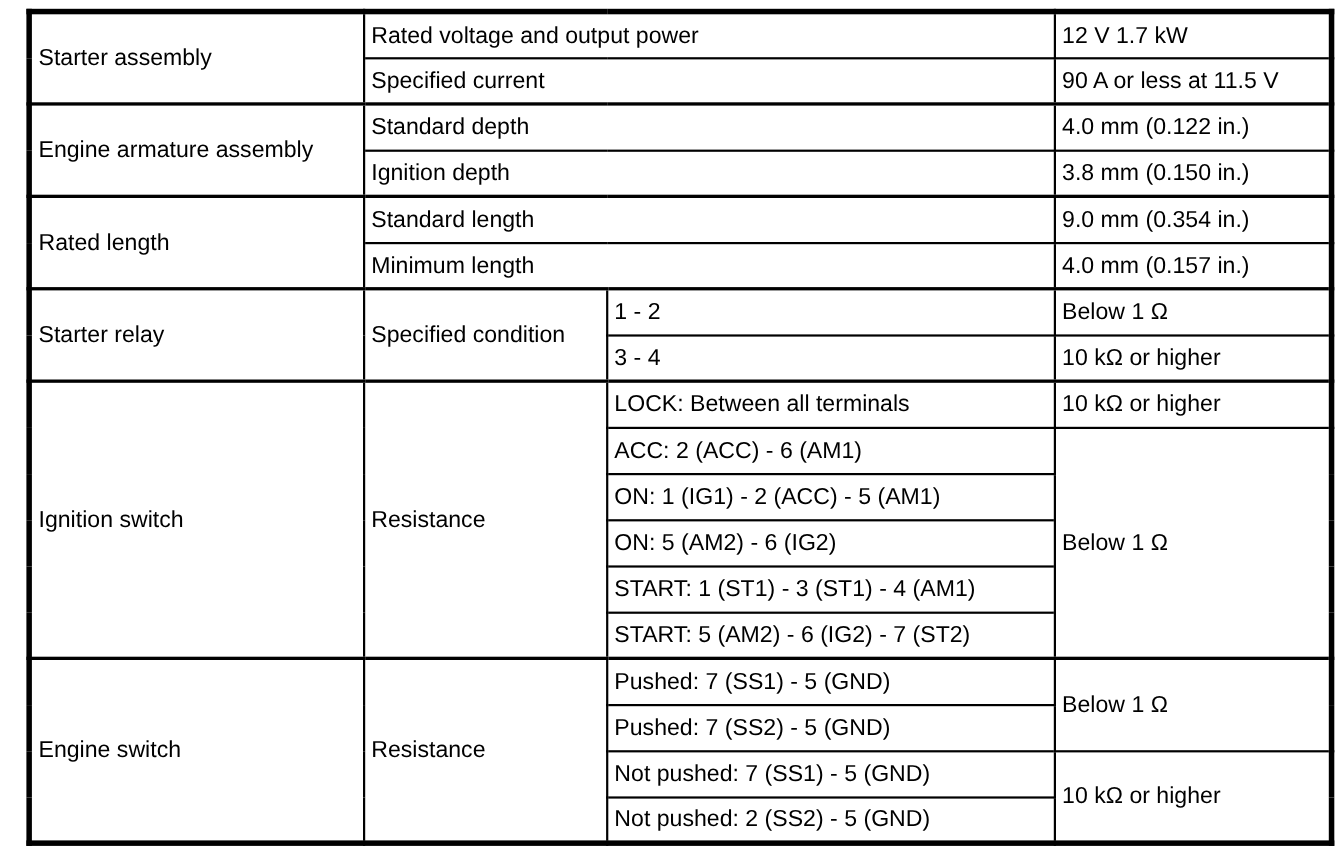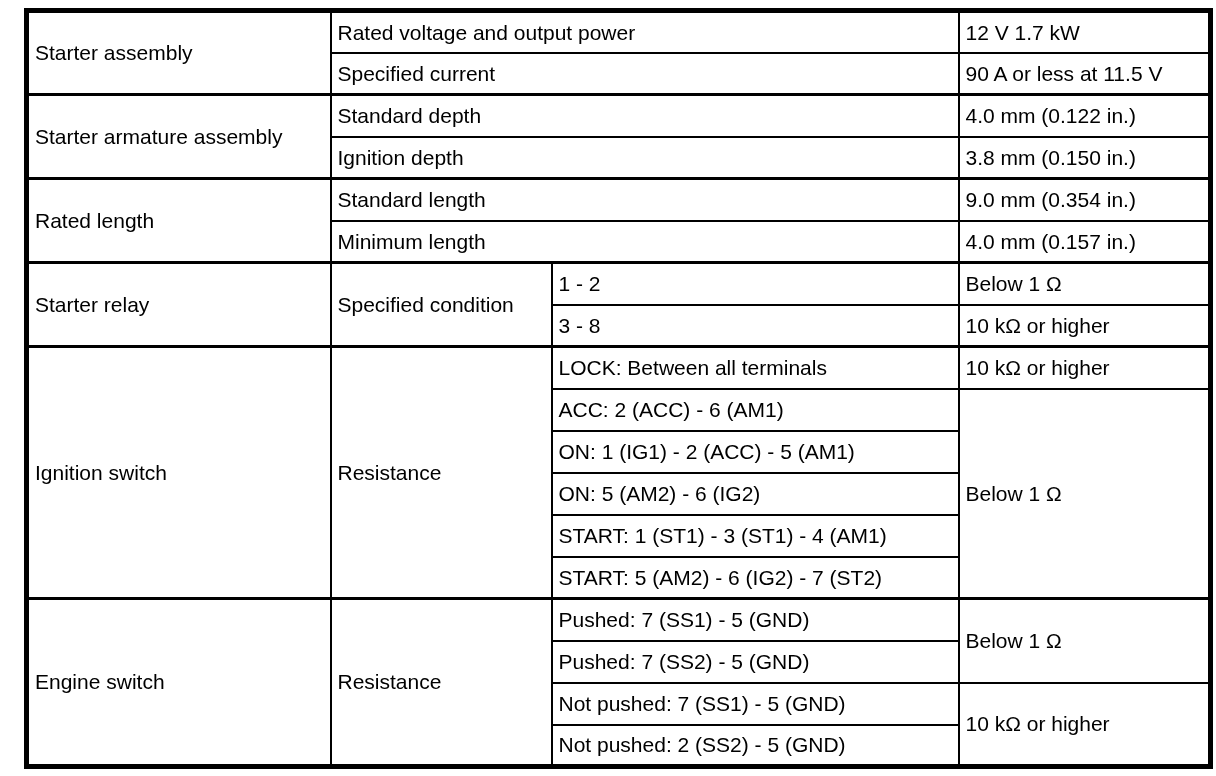--- a/index.html
+++ b/index.html
@@ -64,21 +64,21 @@
       <td rowspan="2">Starter assembly</td>
       <td colspan="2">Rated voltage and output power</td>
       <td>12 V 1.7 kW</td>
     </tr>
     <tr>
       <td colspan="2">Specified current</td>
       <td>90 A or less at 11.5 V</td>
     </tr>
 
     <tr class="sec">
-      <td rowspan="2">Starter armature assembly</td>
+      <td rowspan="2">Engine armature assembly</td>
       <td colspan="2">Standard depth</td>
       <td>4.0 mm (0.122 in.)</td>
     </tr>
     <tr>
       <td colspan="2">Ignition depth</td>
       <td>3.8 mm (0.150 in.)</td>
     </tr>
 
     <tr class="sec">
       <td rowspan="2">Rated length</td>
@@ -90,21 +90,21 @@
       <td>4.0 mm (0.157 in.)</td>
     </tr>
 
     <tr class="sec">
       <td rowspan="2">Starter relay</td>
       <td rowspan="2">Specified condition</td>
       <td>1 - 2</td>
       <td>Below 1 Ω</td>
     </tr>
     <tr>
-      <td>3 - 8</td>
+      <td>3 - 4</td>
       <td>10 kΩ or higher</td>
     </tr>
 
     <tr class="sec">
       <td rowspan="6">Ignition switch</td>
       <td rowspan="6">Resistance</td>
       <td>LOCK: Between all terminals</td>
       <td>10 kΩ or higher</td>
     </tr>
     <tr>

